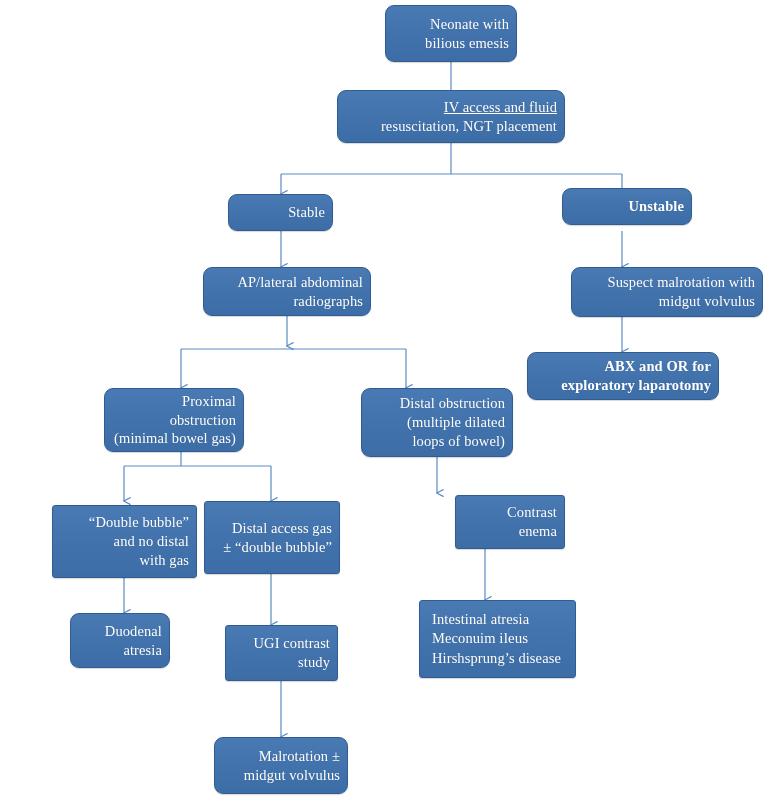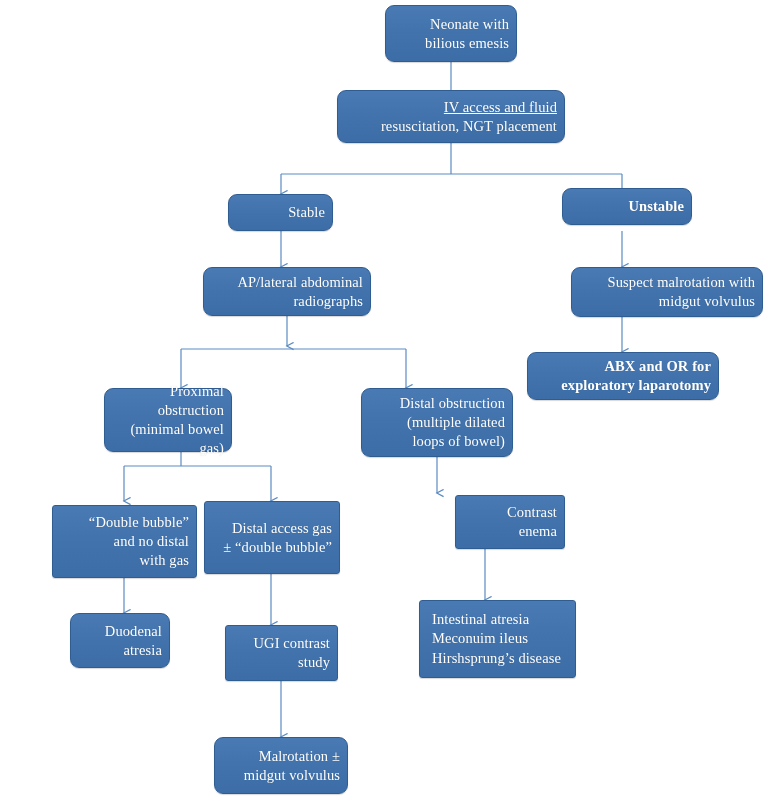--- a/index.html
+++ b/index.html
@@ -140,21 +140,21 @@
       </span>
   </div>
 
   <div class="node" style="left:527px; top:352px; width:192px; height:48px;font-weight:bold;">
     <span class="txt">
         <span style="display: block;">ABX and OR for</span>
         <span style="display: block;">exploratory laparotomy</span>
       </span>
   </div>
 
-  <div class="node" style="left:104px; top:388px; width:128px; height:64px;">
+  <div class="node" style="left:104px; top:388px; width:140px; height:64px;">
     <span class="txt">
         <span style="display: block;">Proximal obstruction</span>
         <span style="display: block;">(minimal bowel gas)</span>
       </span>
   </div>
 
   <div class="node" style="left:361px; top:388px; width:152px; height:69px;">
     <span class="txt">
         <span style="display: block;">Distal obstruction</span>
         <span style="display: block;">(multiple dilated</span>

